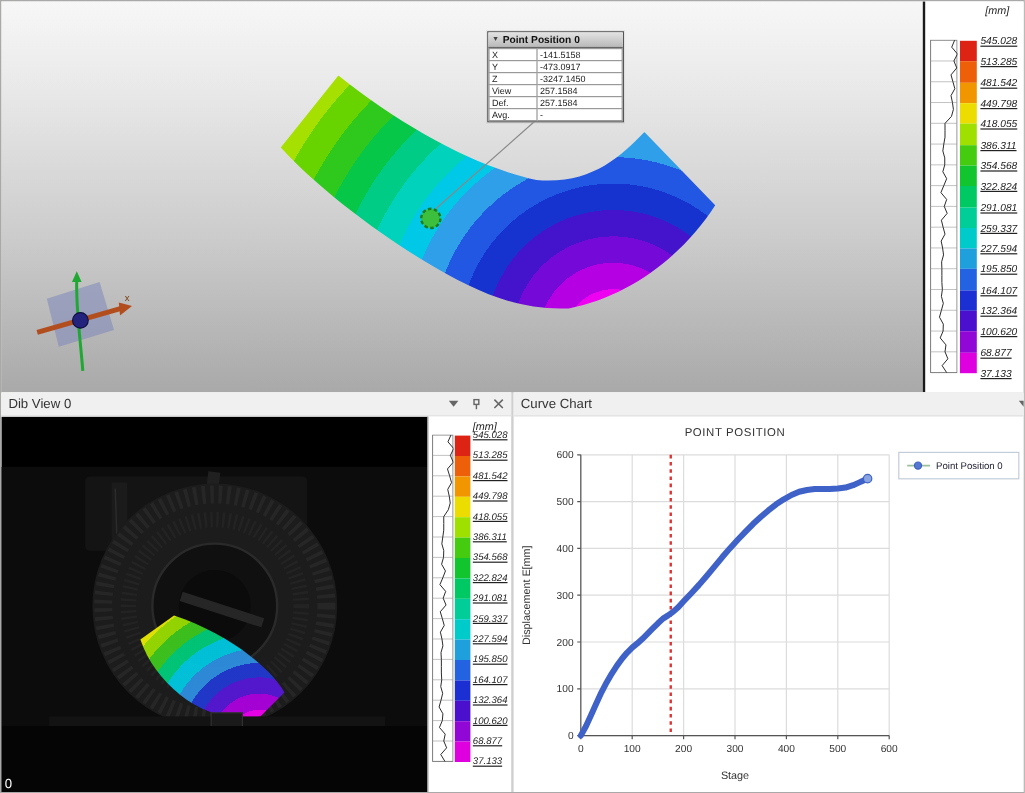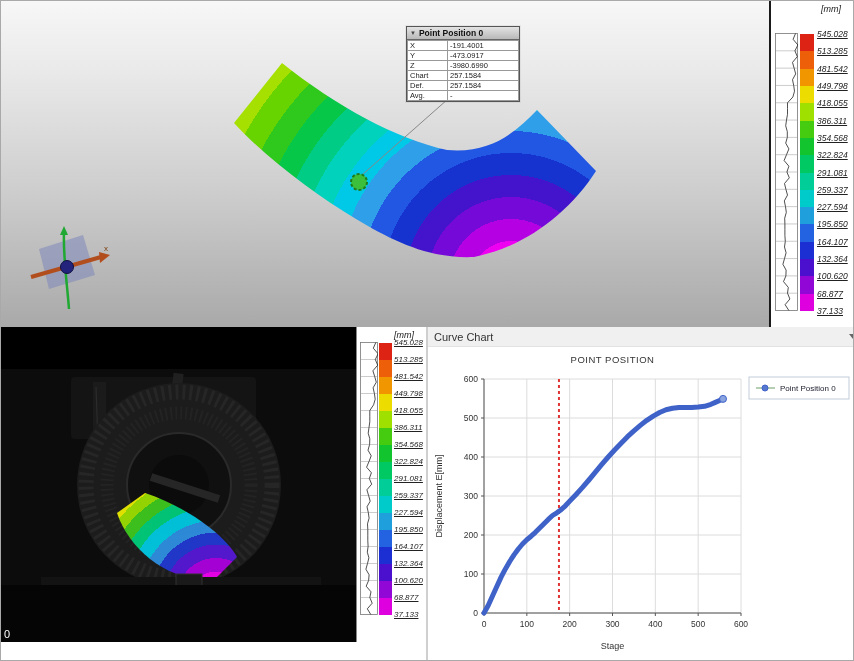--- a/index.html
+++ b/index.html
@@ -60,32 +60,32 @@
 
     <div class="tooltip">
       <div class="tt-head">
         <span class="tt-arrow">▼</span>
         <span>Point Position 0</span>
       </div>
       <table>
           <tbody id="tt-body">
             <tr>
               <td class="k">X</td>
-              <td>-191.4001</td>
+              <td>-141.5158</td>
             </tr>
             <tr>
               <td class="k">Y</td>
               <td>-473.0917</td>
             </tr>
             <tr>
               <td class="k">Z</td>
-              <td>-3980.6990</td>
-            </tr>
-            <tr>
-              <td class="k">Chart</td>
+              <td>-3247.1450</td>
+            </tr>
+            <tr>
+              <td class="k">View</td>
               <td>257.1584</td>
             </tr>
             <tr>
               <td class="k">Def.</td>
               <td>257.1584</td>
             </tr>
             <tr>
               <td class="k">Avg.</td>
               <td>-</td>
             </tr>
@@ -158,20 +158,35 @@
         <div class="cl" style="left: 46px; top: 253.062px; font-size: 8.5px;">132.364</div>
         <div class="cl" style="left: 46px; top: 270.375px; font-size: 8.5px;">100.620</div>
         <div class="cl" style="left: 46px; top: 287.688px; font-size: 8.5px;">68.877</div>
         <div class="cl" style="left: 46px; top: 305px; font-size: 8.5px;">37.133</div>
       </div>
   </div>
 
   <div class="bottomrow">
 
     <div class="panel dib">
+      <div class="phead">
+        <span class="ptitle">Dib View 0</span>
+        <span class="picons">
+          <svg width="10" height="9">
+            <polygon points="1,2 9,2 5,7" fill="#666"></polygon>
+            </svg>
+          <svg width="10" height="10">
+            <rect x="3" y="1" width="4" height="4" fill="none" stroke="#666" stroke-width="1.2"></rect>
+            <line x1="5" y1="5" x2="5" y2="9" stroke="#666" stroke-width="1.2"></line>
+            </svg>
+          <svg width="9" height="9">
+            <path d="M1,1 L8,8 M8,1 L1,8" stroke="#666" stroke-width="1.3"></path>
+            </svg>
+        </span>
+      </div>
       <div class="pbody">
         <svg class="dibimg" width="356" height="315" viewBox="0 0 356 315">
           <defs>
               <radialGradient id="ovg" gradientUnits="userSpaceOnUse" cx="215" cy="270" r="150">
                 <stop offset="0" stop-color="#ee00ee"></stop>
                 <stop offset="0.17" stop-color="#ee00ee"></stop>
                 <stop offset="0.17" stop-color="#ab00dd"></stop>
                 <stop offset="0.26" stop-color="#ab00dd"></stop>
                 <stop offset="0.26" stop-color="#5617d5"></stop>
                 <stop offset="0.35" stop-color="#5617d5"></stop>

